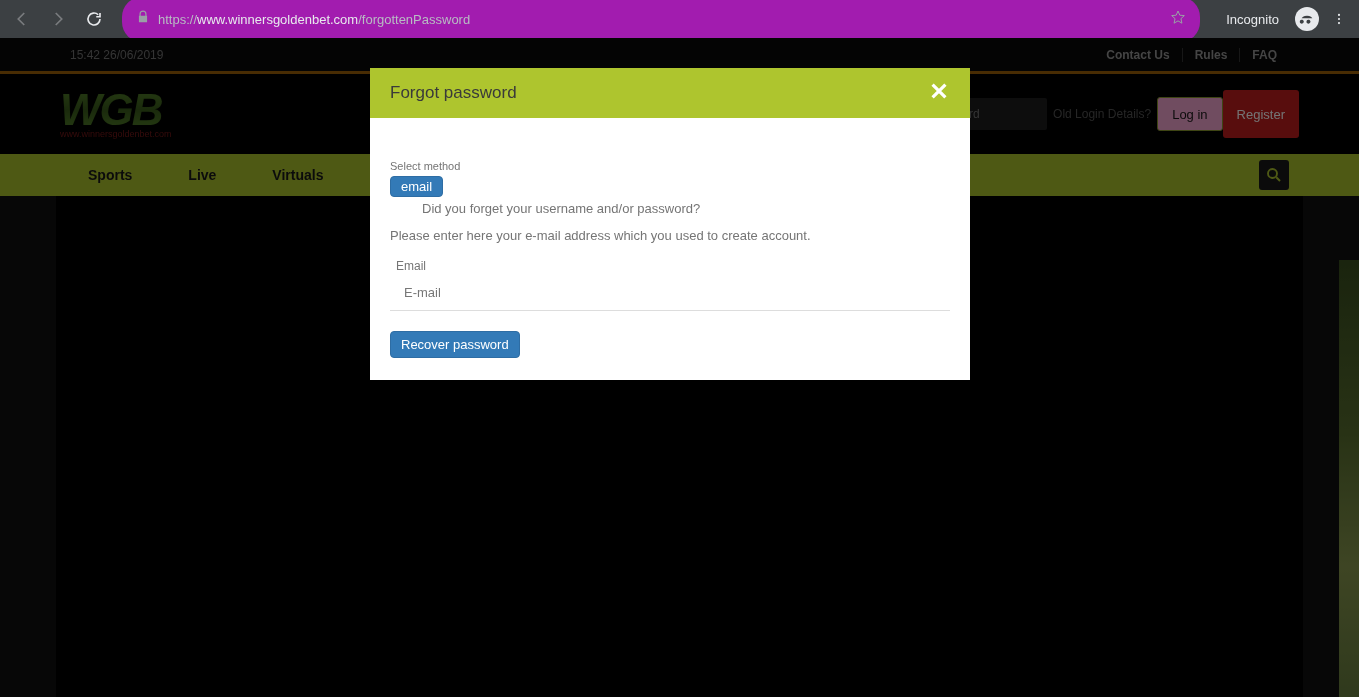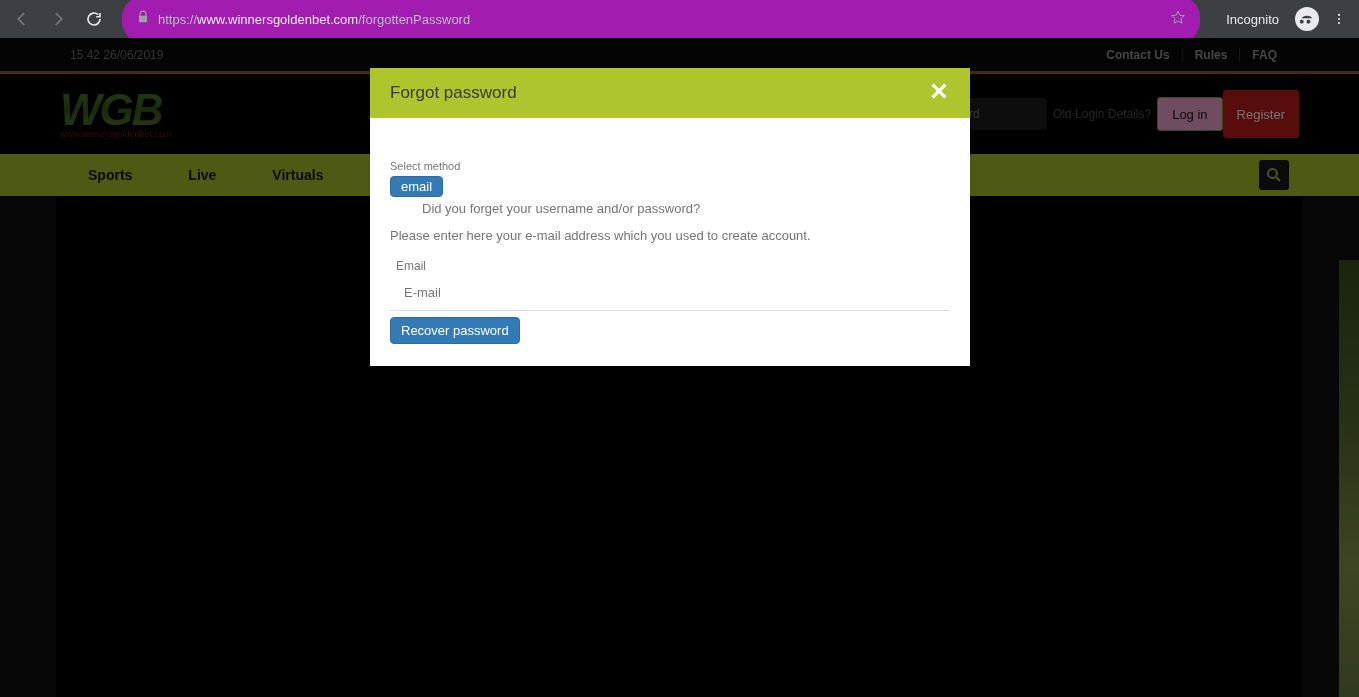--- a/index.html
+++ b/index.html
@@ -60,21 +60,21 @@
 .modal-header { background: #aec52e; height: 50px; display: flex; align-items: center; padding: 0 20px; }
 .modal-title { color: #3a3a3a; font-size: 17px; }
 .modal-close { margin-left: auto; cursor: pointer; }
 .modal-close svg { width: 22px; height: 22px; stroke: #fff; stroke-width: 3.5; }
 .modal-body { padding: 18px 20px 22px; }
 .modal-label { color: #757575; font-size: 11px; margin-bottom: 4px; margin-top: 24px; }
 .method-pill { display: inline-block; background: #337ab7; color: #fff; font-size: 13px; padding: 2px 10px; border-radius: 4px; margin-bottom: 4px; border: 1px solid #2e6da4; }
 .question-text { color: #757575; font-size: 13px; margin-bottom: 12px; margin-left: 32px; }
 .instruction-text { color: #757575; font-size: 13px; margin-bottom: 16px; }
 .field-label { color: #757575; font-size: 12px; margin-left: 6px; margin-bottom: 2px; }
-.email-input-wrap { border-bottom: 1px solid #ddd; padding: 2px 6px 2px; margin-bottom: 6px; }
+.email-input-wrap { border-bottom: 1px solid #ddd; padding: 2px 6px 2px; margin-bottom: 20px; }
 .email-input { border: none; width: 100%; padding: 8px 8px; font-size: 13px; color: #555; outline: none; }
 .email-input::placeholder { color: #777; }
 .recover-btn { background: #337ab7; color: #fff; border: 1px solid #2e6da4; border-radius: 4px; padding: 5px 10px; font-size: 13px; cursor: pointer; }
 
 
 .right-sliver { position: absolute; right: 0; top: 222px; width: 20px; bottom: 0; background: linear-gradient(180deg, #3a5020 0%, #5a7030 40%, #8a9a50 70%, #6a8040 100%); }
 </style>
 </head>
 <body>
 

